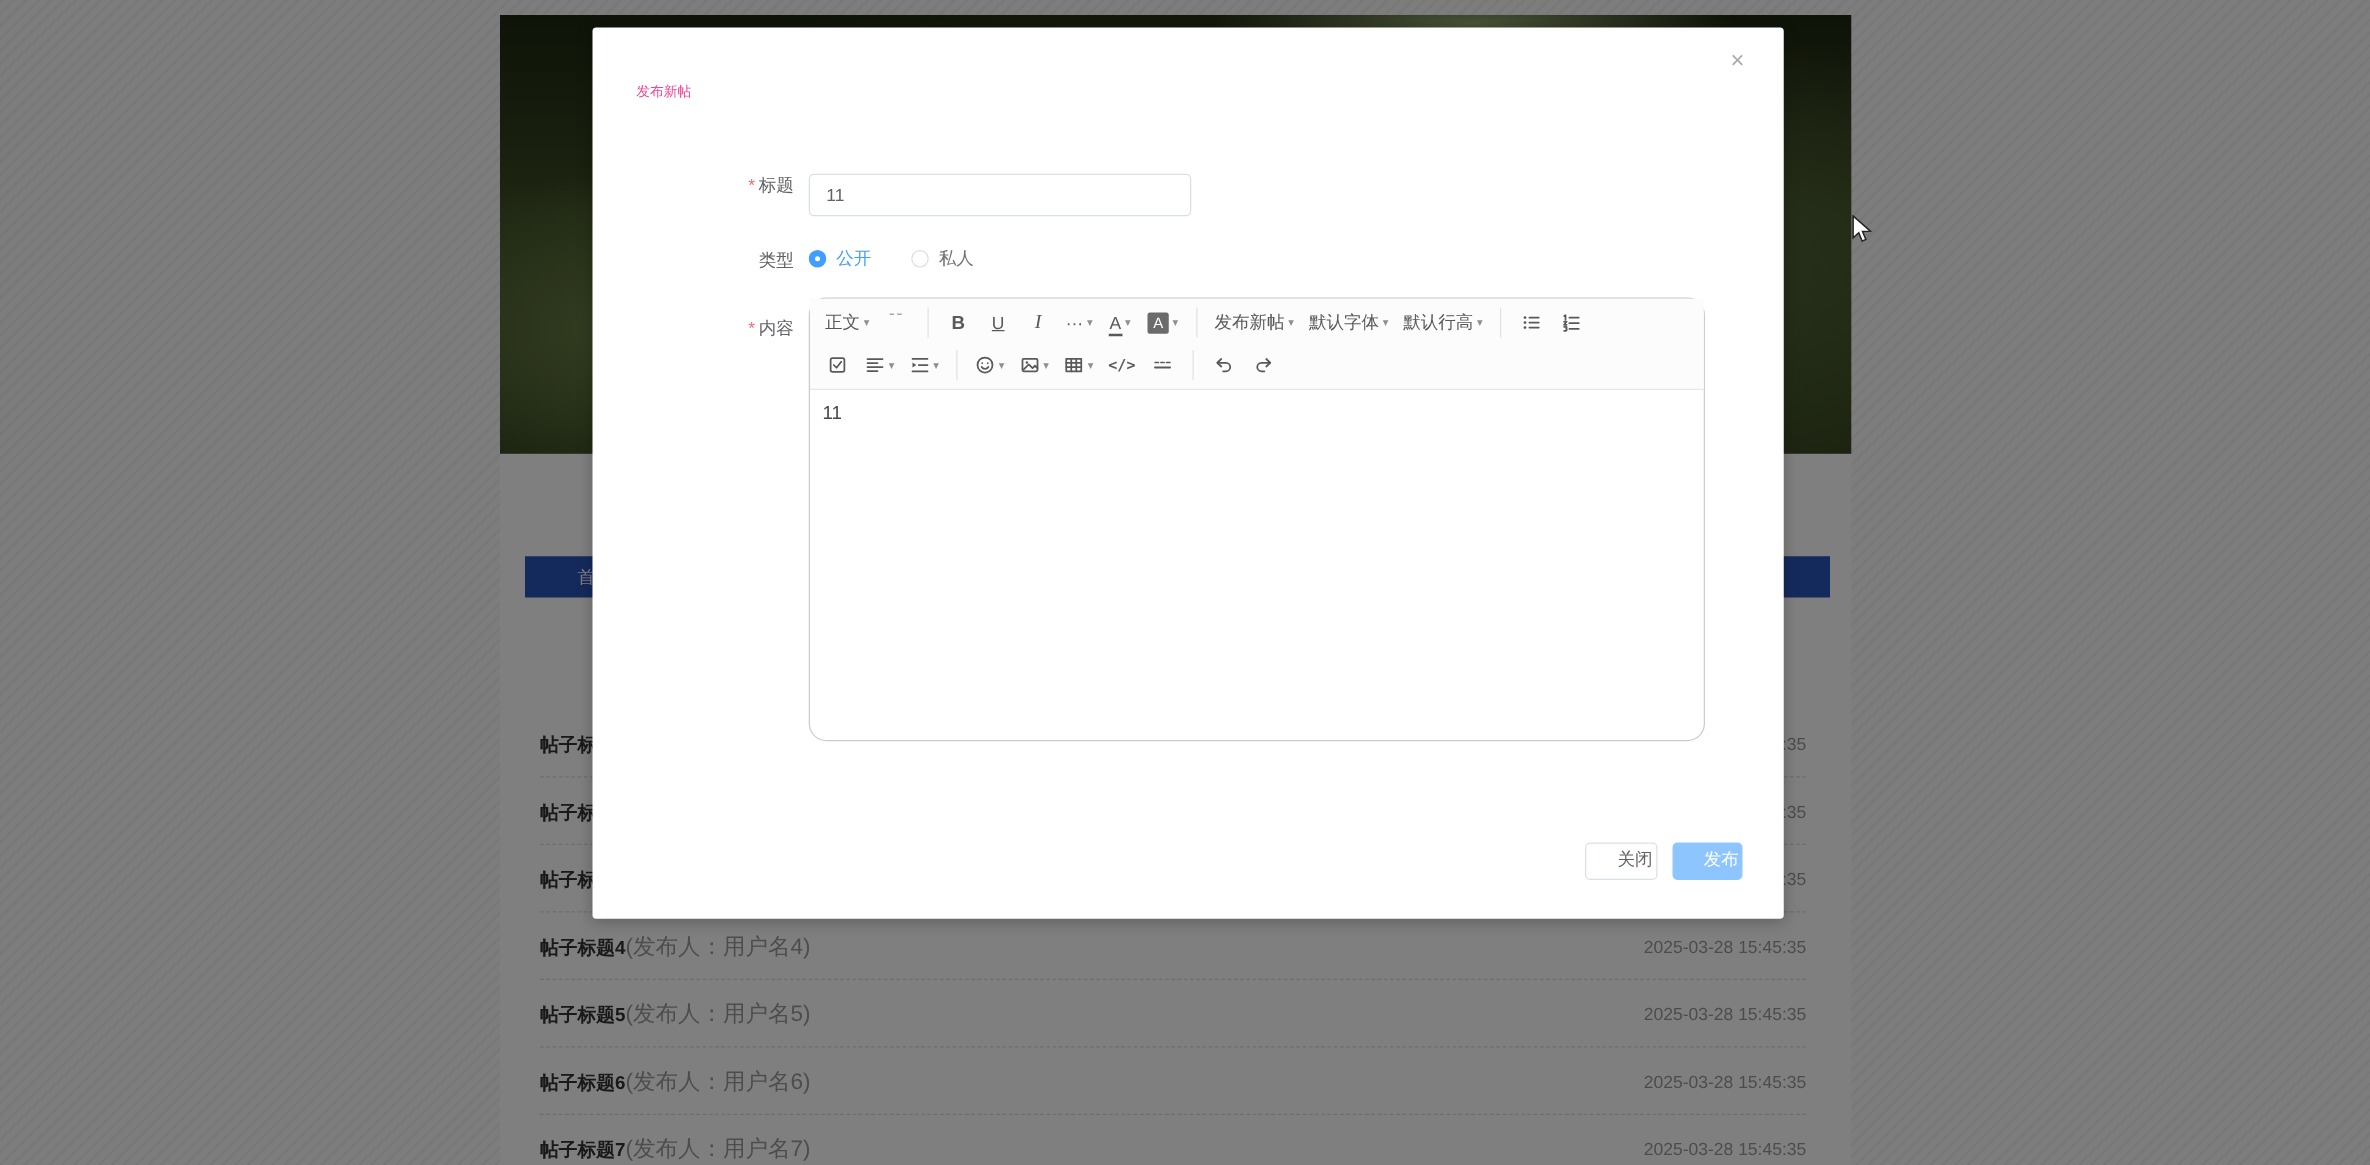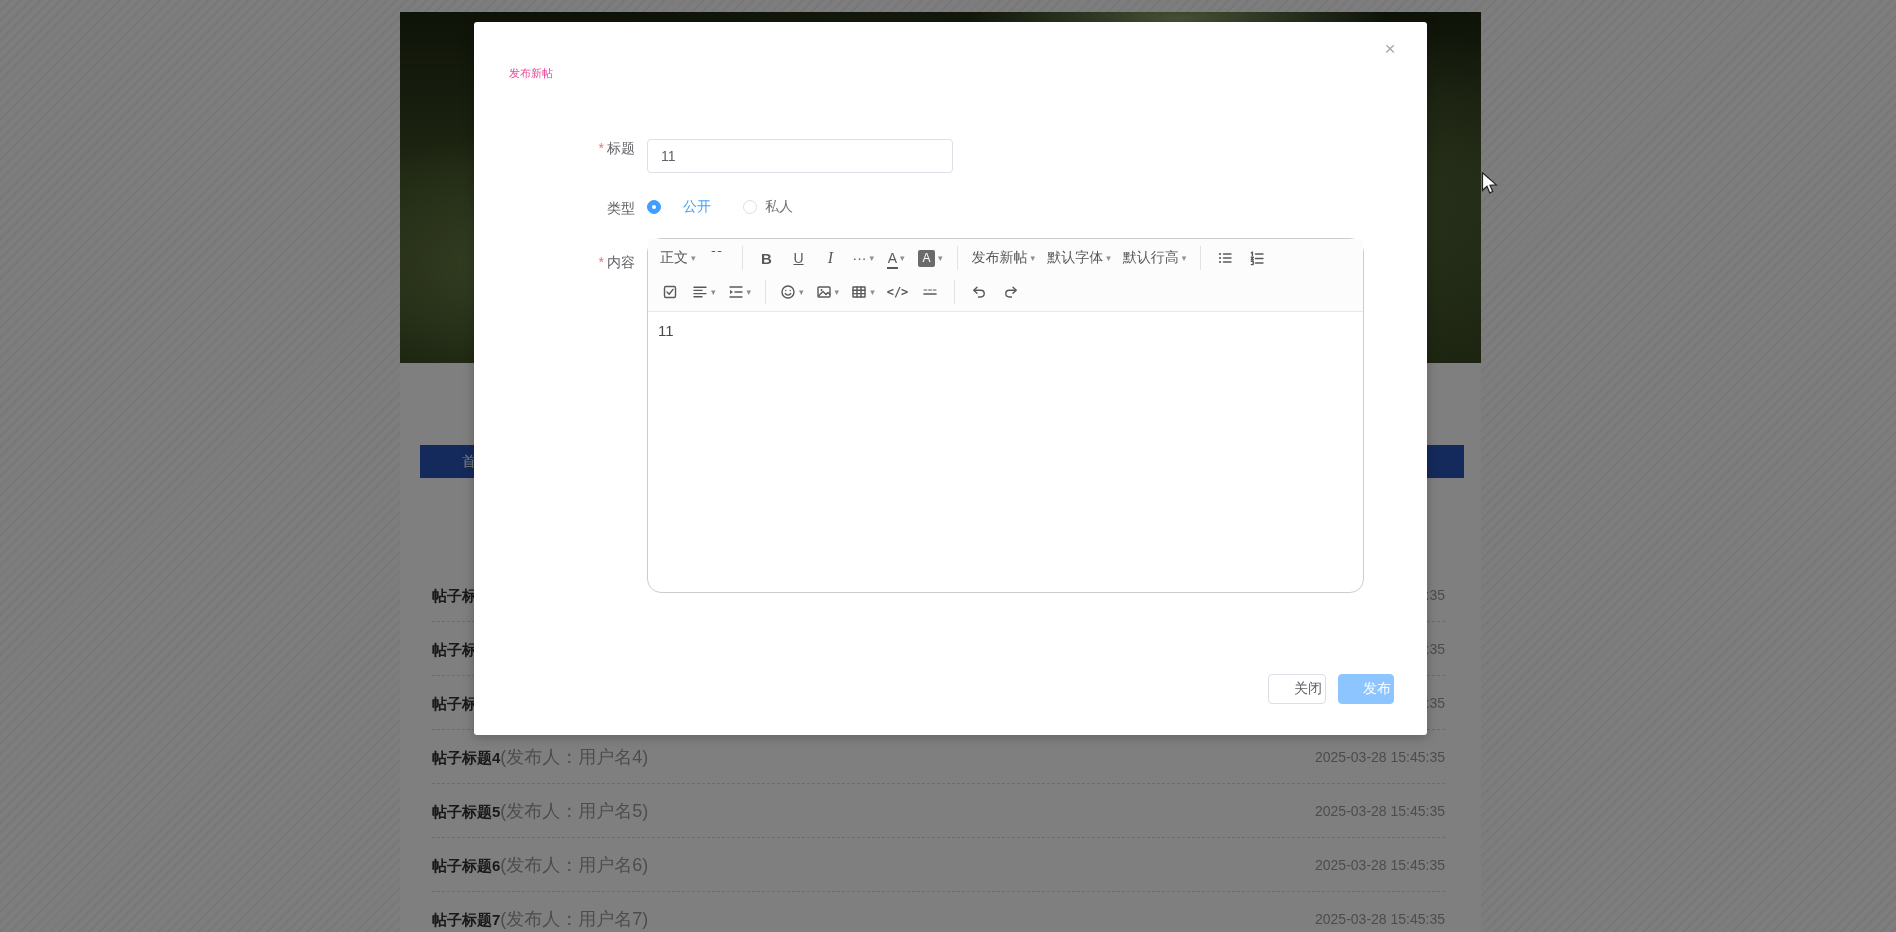--- a/index.html
+++ b/index.html
@@ -41,21 +41,21 @@
   .req { color:#f56c6c; margin-right:3px; }
   .fld-input { position:absolute; left:173px; top:117px; width:306px; height:34px;
     border:1px solid #dcdfe6; border-radius:4px; font-size:14px; color:#606266;
     padding:0 13px; outline:none; font-family:inherit; background:#fff; }
   .radio-row { position:absolute; left:173px; top:174px; height:22px; display:flex; align-items:center; gap:32px; }
   .radio-opt { display:flex; align-items:center; gap:8px; cursor:pointer; }
   .radio-dot { width:14px; height:14px; border-radius:50%; border:1px solid #dcdfe6; background:#fff; position:relative; }
   .radio-opt.sel .radio-dot { background:#409eff; border-color:#409eff; }
   .radio-opt.sel .radio-dot::after { content:""; position:absolute; left:4px; top:4px; width:4px; height:4px; border-radius:50%; background:#fff; }
   .radio-lbl { font-size:14px; color:#737373; }
-  .radio-opt.sel .radio-lbl { color:#409eff;margin-left:14px; }
+  .radio-opt.sel .radio-lbl { color:#409eff; }
   
   .editor { position:absolute; left:173px; top:216px; width:717px; height:355px;
     border:1px solid #ccc; border-radius:14px; background:#fff; }
   .toolbar { background:#fcfcfc; border-bottom:1px solid #e8e8e8; padding:2px 6px; }
   .tb-row { display:flex; align-items:center; height:34px; }
   .tb-btn { display:flex; align-items:center; justify-content:center; gap:3px;
     min-width:32px; height:28px; padding:0 6px; color:#595959; font-size:14px;
     border-radius:3px; cursor:pointer; }
   .tb-btn b { font-size:15px; }
   .tb-btn .ital { font-style:italic; font-family:"Liberation Serif","DejaVu Serif",serif; font-size:16px; }

